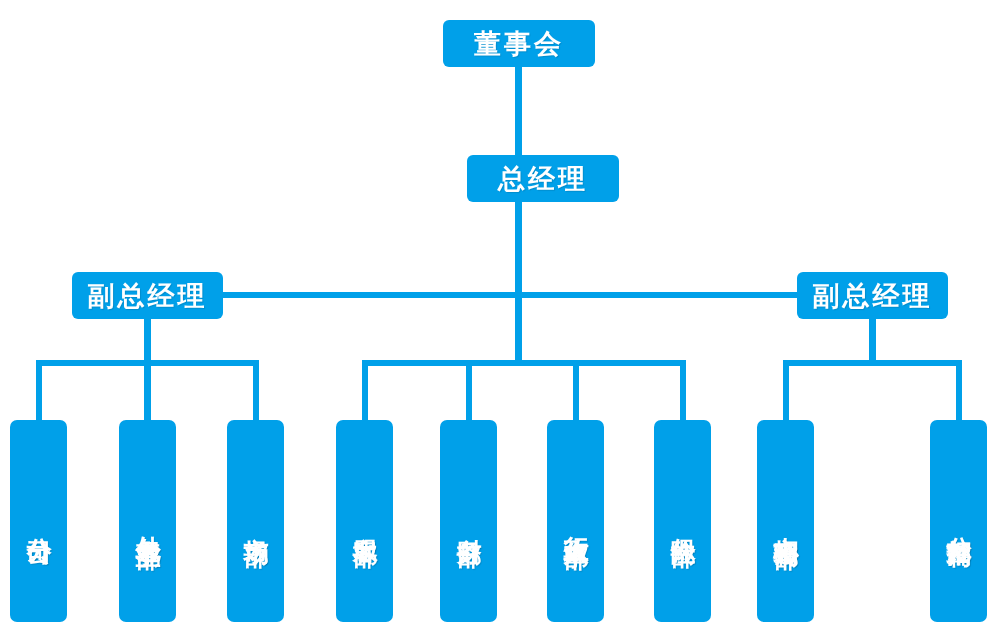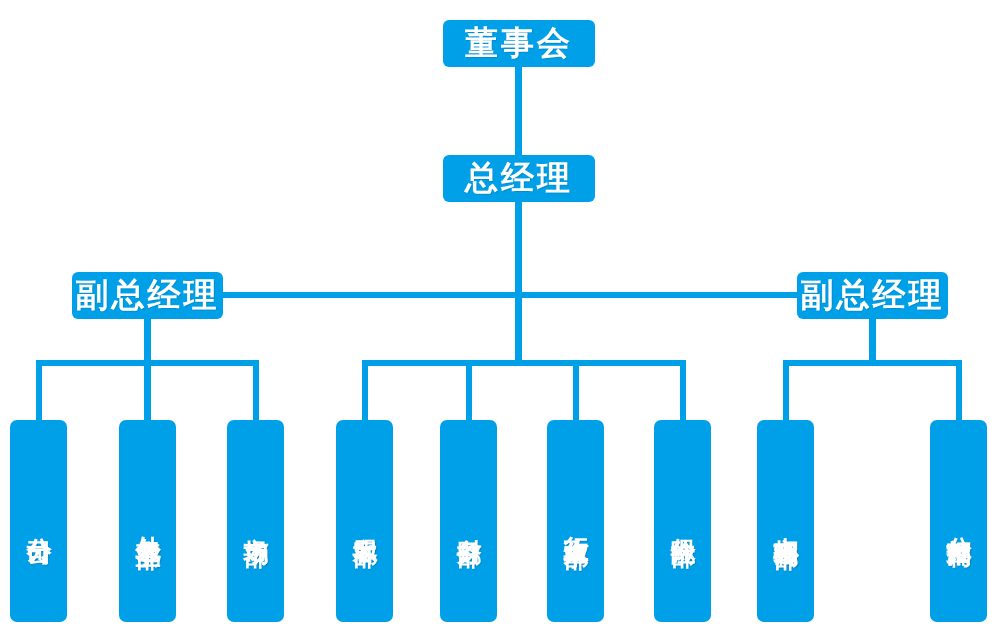--- a/index.html
+++ b/index.html
@@ -27,21 +27,21 @@
     position: absolute;
     background: #00a0e9;
     border-radius: 6px;
     color: #ffffff;
     display: flex;
     align-items: center;
     justify-content: center;
     box-sizing: border-box;
   }
   .node-h {
-    font-size: 33px;
+    font-size: 27px;
     font-weight: bold;
     letter-spacing: 3px;
     font-family: "DejaVu Serif", "Liberation Serif", serif;
     text-shadow: 1px 1px 1px rgba(0,0,0,0.12);
     white-space: nowrap;
   }
   .node-v {
     border-radius: 7px;
   }
   .node-v .vtext {
@@ -83,21 +83,21 @@
   <div class="conn" style="left:680px; top:360px; width:6px; height:62px;"></div>
 
   <div class="conn" style="left:783px; top:360px; width:179px; height:6px;"></div>
   <div class="conn" style="left:783px; top:360px; width:6px; height:62px;"></div>
   <div class="conn" style="left:956px; top:360px; width:6px; height:62px;"></div>
 
   <div class="node node-h" style="left:443px; top:20px; width:152px; height:47px;">
     <span>董事会</span>
   </div>
 
-  <div class="node node-h" style="left:443px; top:155px; width:152px; height:47px;">
+  <div class="node node-h" style="left:467px; top:155px; width:152px; height:47px;">
     <span>总经理</span>
   </div>
 
   <div class="node node-h" style="left:72px; top:272px; width:151px; height:47px;">
     <span>副总经理</span>
   </div>
 
   <div class="node node-h" style="left:797px; top:272px; width:151px; height:47px;">
     <span>副总经理</span>
   </div>

